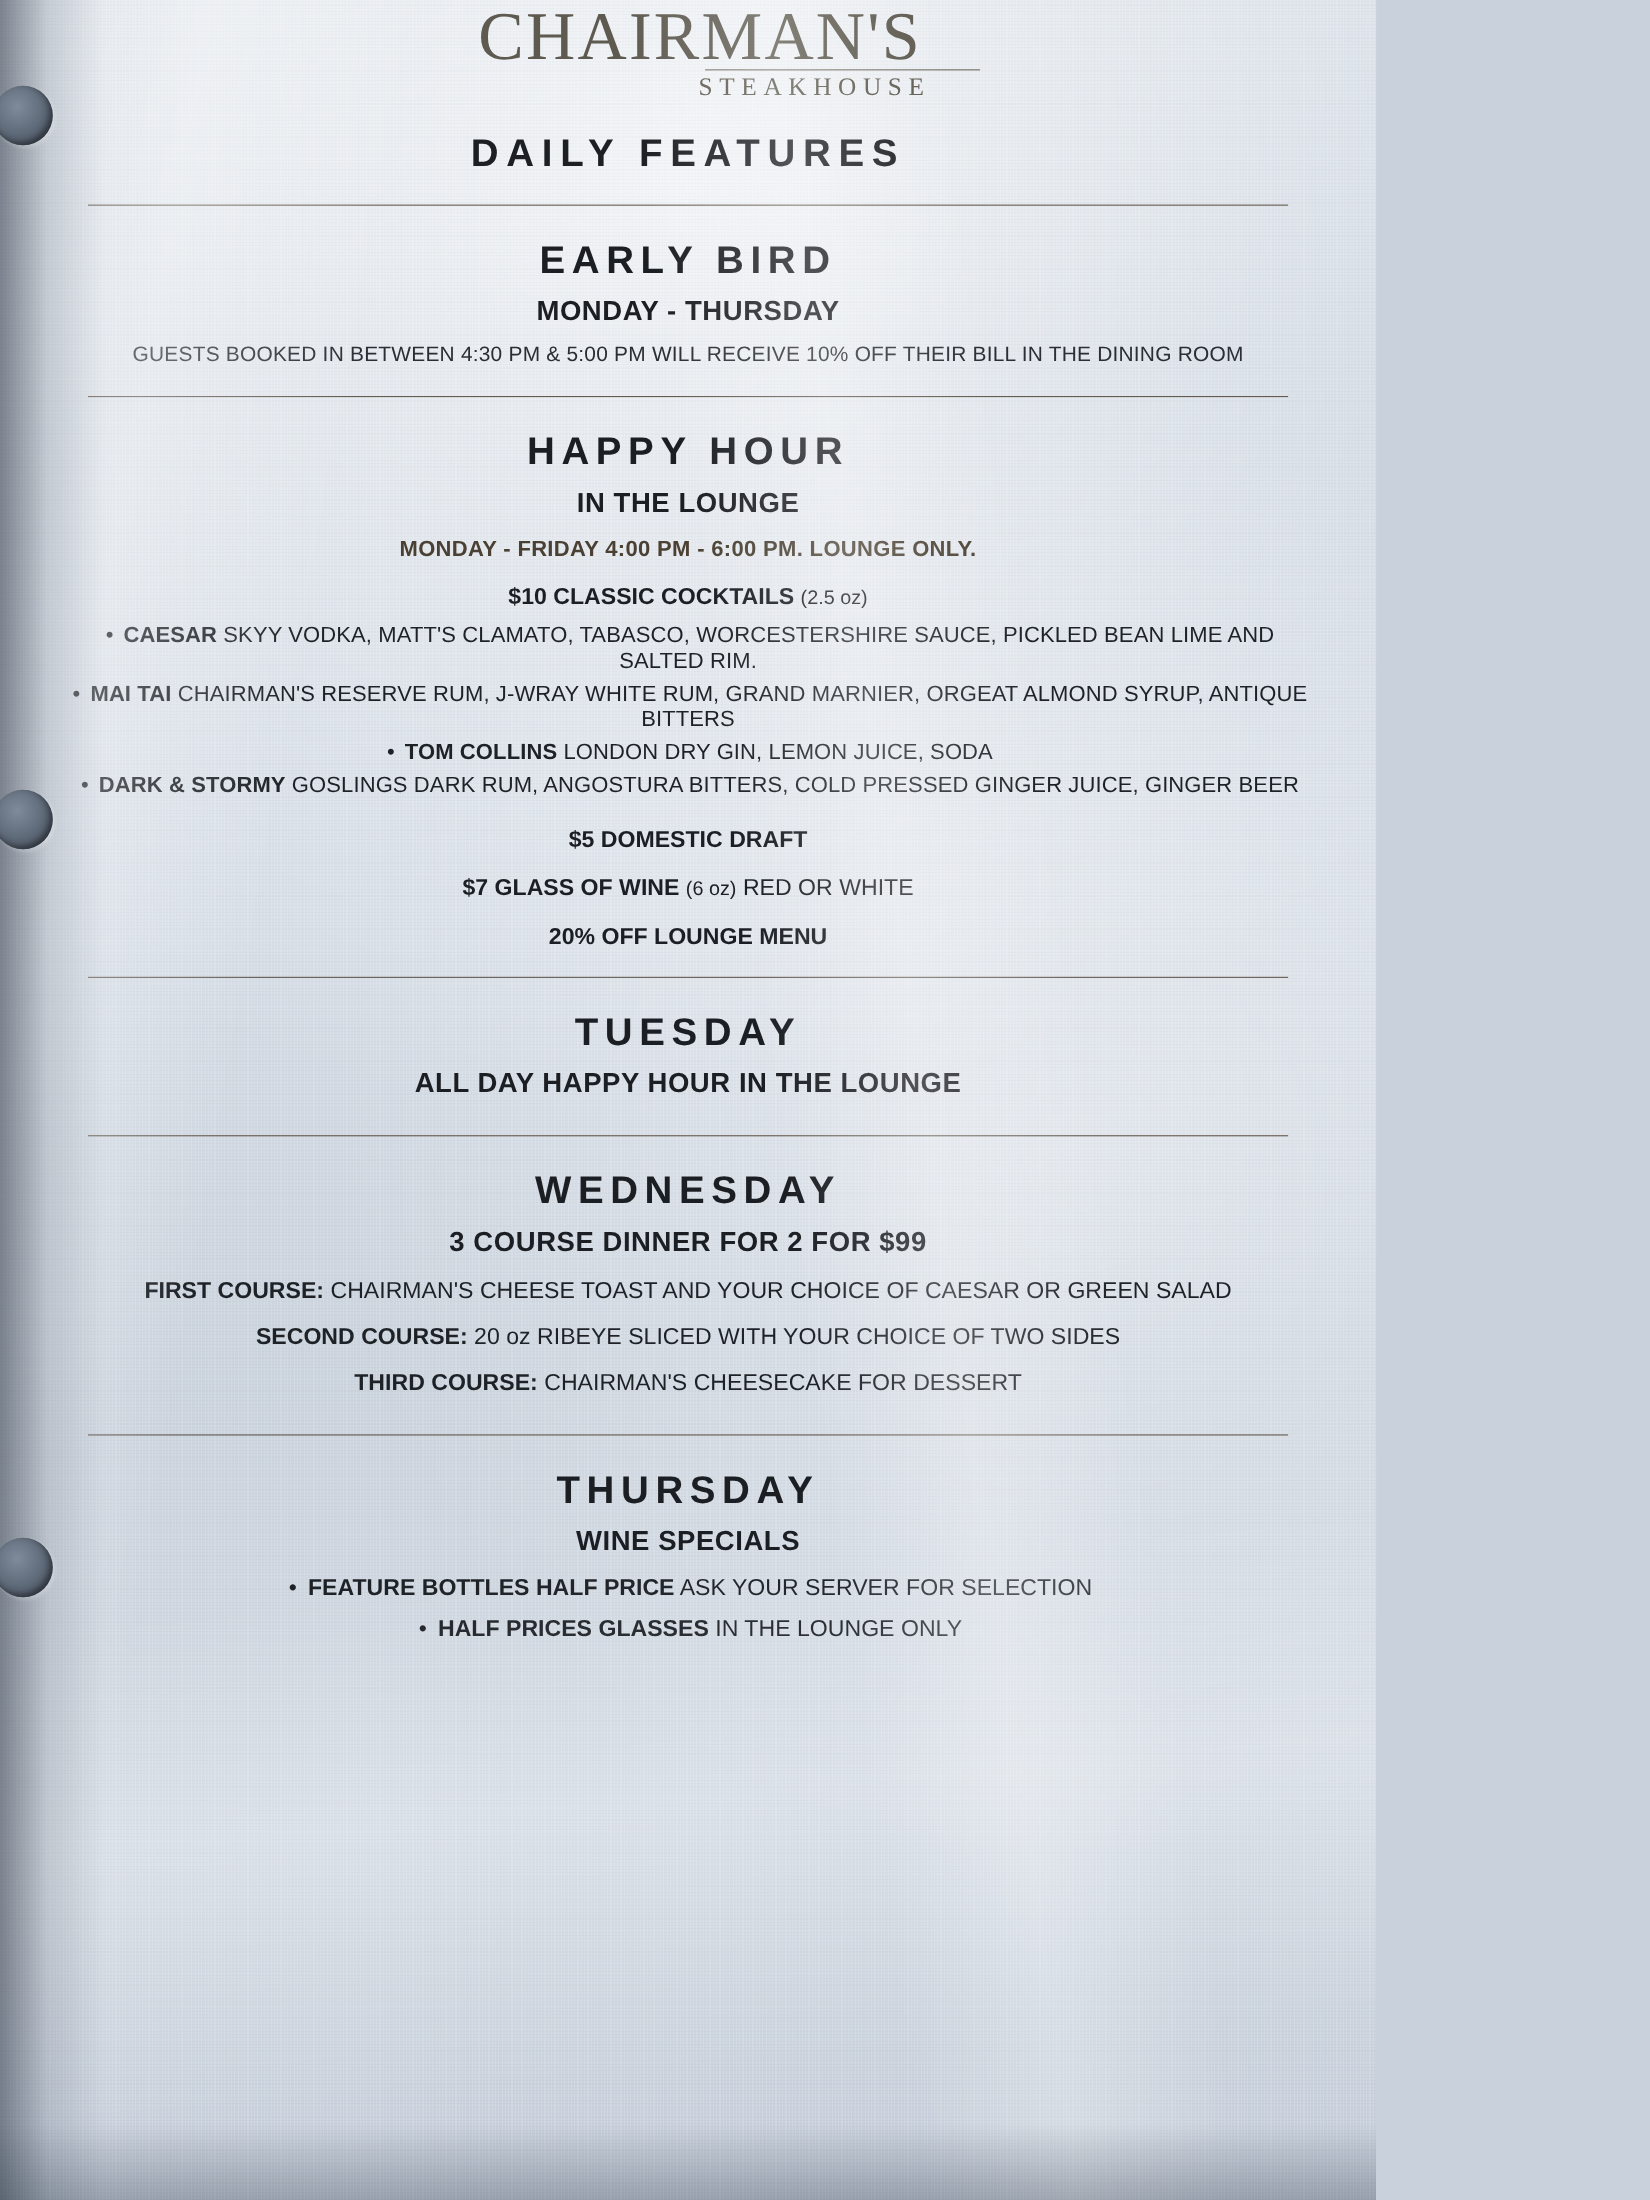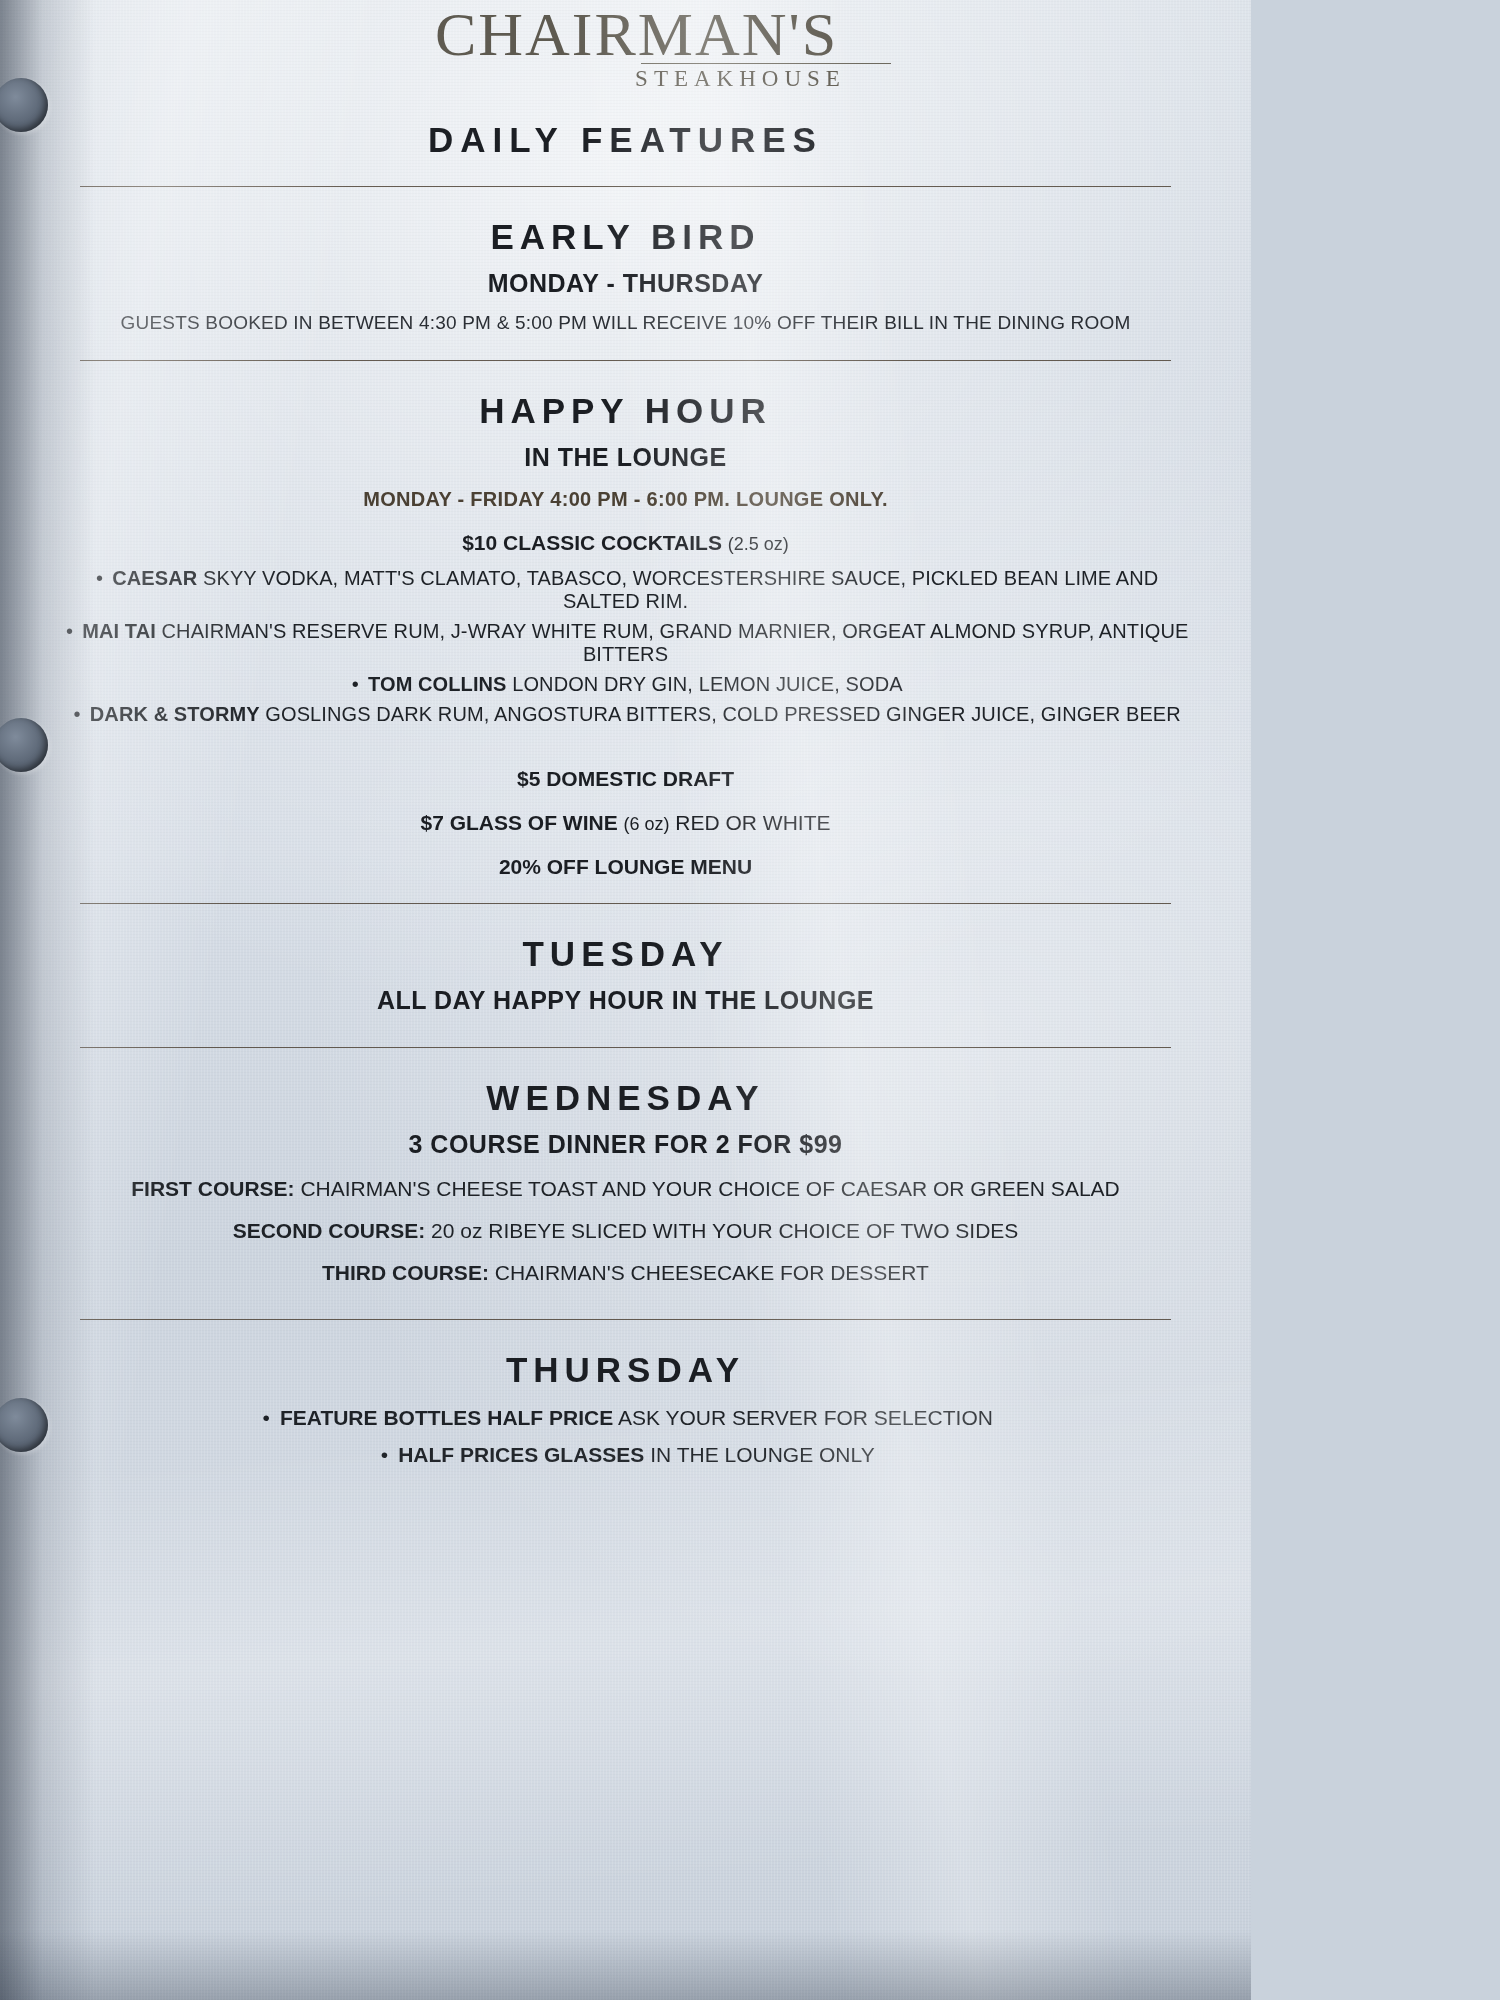--- a/index.html
+++ b/index.html
@@ -260,21 +260,21 @@
           <b>TOM COLLINS</b>
           <span>LONDON DRY GIN, LEMON JUICE, SODA</span>
         </li>
         <li>
           <span class="bullet">•</span>
           <b>DARK &amp; STORMY</b>
           <span>GOSLINGS DARK RUM, ANGOSTURA BITTERS, COLD PRESSED GINGER JUICE, GINGER BEER</span>
         </li>
       </ul>
 
-      <div class="price-line" style="margin-top:41px;">$5 DOMESTIC DRAFT</div>
+      <div class="price-line" style="margin-top:26px;">$5 DOMESTIC DRAFT</div>
 
       <div class="price-line">
         <span>$7 GLASS OF WINE</span>
         <span class="small">(6 oz)</span>
         <span class="light">RED OR WHITE</span>
       </div>
 
       <div class="price-line">20% OFF LOUNGE MENU</div>
     </div>
 
@@ -302,20 +302,21 @@
       <div class="course-line">
         <b>THIRD COURSE:</b>
         <span>CHAIRMAN'S CHEESECAKE FOR DESSERT</span>
       </div>
     </div>
 
     <hr class="sep" style="margin-top:34px;">
 
     <div class="section">
       <div class="sec-title">THURSDAY</div>
+      <div class="sec-sub">WINE SPECIALS</div>
 
       <ul class="wine">
         <li>
           <span class="bullet">•</span>
           <b>FEATURE BOTTLES HALF PRICE</b>
           <span>ASK YOUR SERVER FOR SELECTION</span>
         </li>
         <li>
           <span class="bullet">•</span>
           <b>HALF PRICES GLASSES</b>

